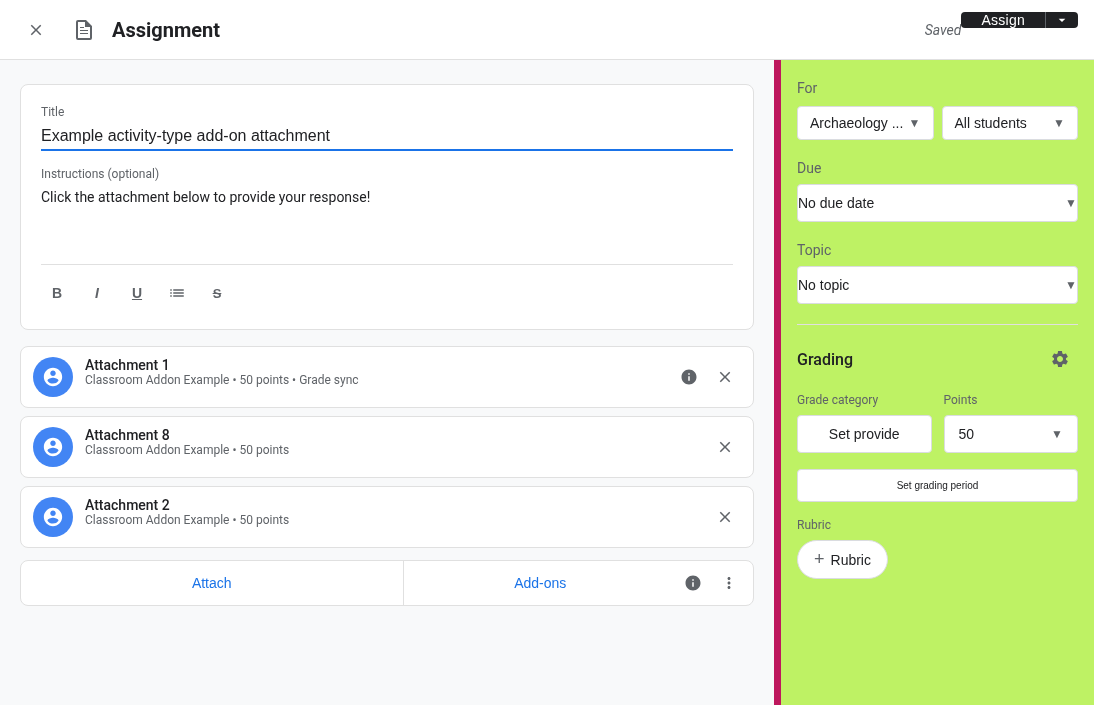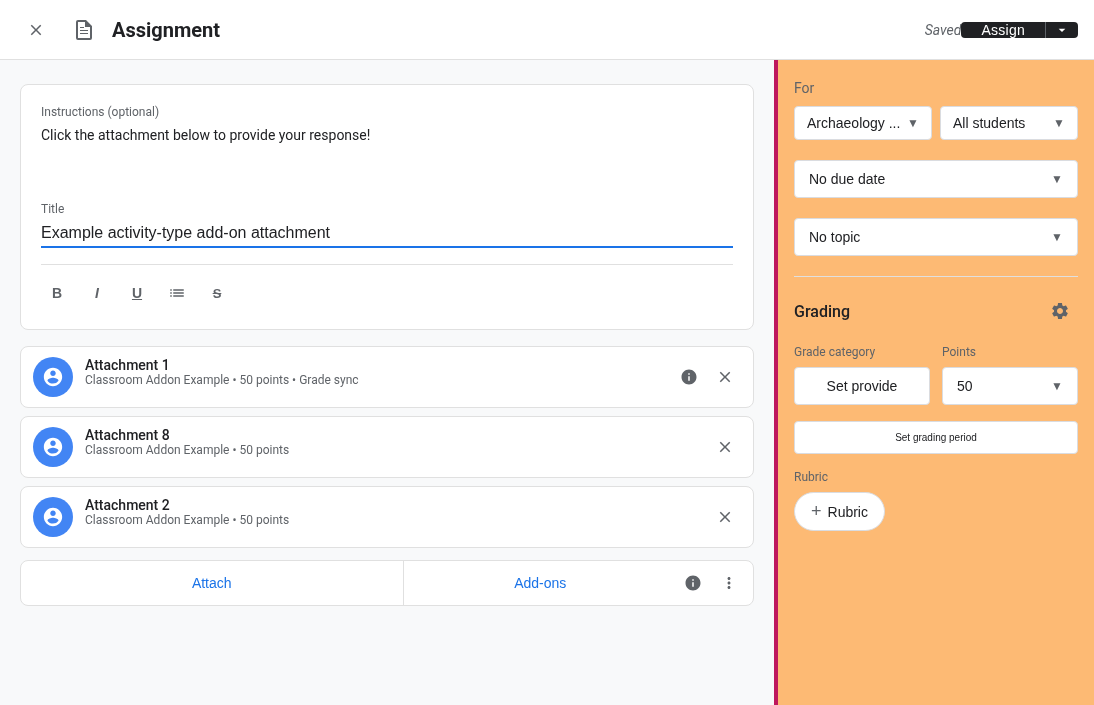--- a/index.html
+++ b/index.html
@@ -60,21 +60,21 @@
       display: flex;
       align-items: center;
     }
     .saved-text {
       font-style: italic;
       color: #5f6368;
       font-size: 14px;
     }
     .assign-btn-group {
       display: flex;
-      align-items: center;
+      align-items: flex-start;
       height: 36px;
     }
     .assign-btn {
       background: #202124;
       color: #fff;
       border: none;
       padding: 0 20px;
       font-size: 14px;
       font-weight: 500;
       cursor: pointer;
@@ -238,22 +238,22 @@
       font-weight: 500;
       display: flex;
       align-items: center;
       justify-content: center;
       gap: 8px;
     }
 
     
     .right-panel {
       width: 320px;
-      background: #fdba74;
-      border-left: 4px solid #be185d;
+      background: #bef264;
+      border-left: 7px solid #be185d;
       padding: 20px 16px;
       overflow-y: auto;
       flex-shrink: 0;
     }
     .for-label {
       font-size: 14px;
       color: #5f6368;
       margin-bottom: 10px;
     }
     .dropdown-row {
@@ -286,21 +286,21 @@
     .field-title {
       font-size: 14px;
       color: #5f6368;
       margin-bottom: 8px;
     }
     .full-dropdown {
       width: 100%;
       display: flex;
       align-items: center;
       justify-content: space-between;
-      padding: 10px 14px;
+      padding: 10px 0;
       border: 1px solid #dadce0;
       border-radius: 4px;
       cursor: pointer;
       font-size: 14px;
       background: #fff;
       color: #202124;
     }
 
     .separator {
       border: none;
@@ -455,27 +455,27 @@
   </div>
 </div>
 
 <div class="main-layout">
 
   <div class="left-panel">
 
     <div class="assignment-card">
 
       <div class="field-group">
+        <label class="field-label">Title</label>
+        <input class="title-input" type="text" value="Example activity-type add-on attachment" style="">
+      </div>
+
+      <div class="field-group">
         <label class="field-label">Instructions (optional)</label>
         <textarea class="instructions-input" style="">Click the attachment below to provide your response!</textarea>
-      </div>
-
-      <div class="field-group">
-        <label class="field-label">Title</label>
-        <input class="title-input" type="text" value="Example activity-type add-on attachment" style="">
       </div>
 
       <hr class="divider">
 
       <div class="toolbar">
         <button class="toolbar-btn" style="font-weight:bold;">B</button>
         <button class="toolbar-btn" style="font-style:italic;">I</button>
         <button class="toolbar-btn" style="text-decoration:underline;">U</button>
         <button class="toolbar-btn">
           <svg width="18" height="18" viewBox="0 0 24 24" fill="#5f6368">
@@ -581,27 +581,29 @@
           <span class="dropdown-arrow">▼</span>
         </button>
         <button class="dropdown">
           <span>All students</span>
           <span class="dropdown-arrow">▼</span>
         </button>
       </div>
     </div>
 
     <div class="field-row">
+      <div class="field-title">Due</div>
       <button class="full-dropdown">
         <span>No due date</span>
         <span class="dropdown-arrow">▼</span>
       </button>
     </div>
 
     <div class="field-row">
+      <div class="field-title">Topic</div>
       <button class="full-dropdown">
         <span>No topic</span>
         <span class="dropdown-arrow">▼</span>
       </button>
     </div>
 
     <hr class="separator">
 
     <div class="grading-header">
       <span class="grading-title">Grading</span>

